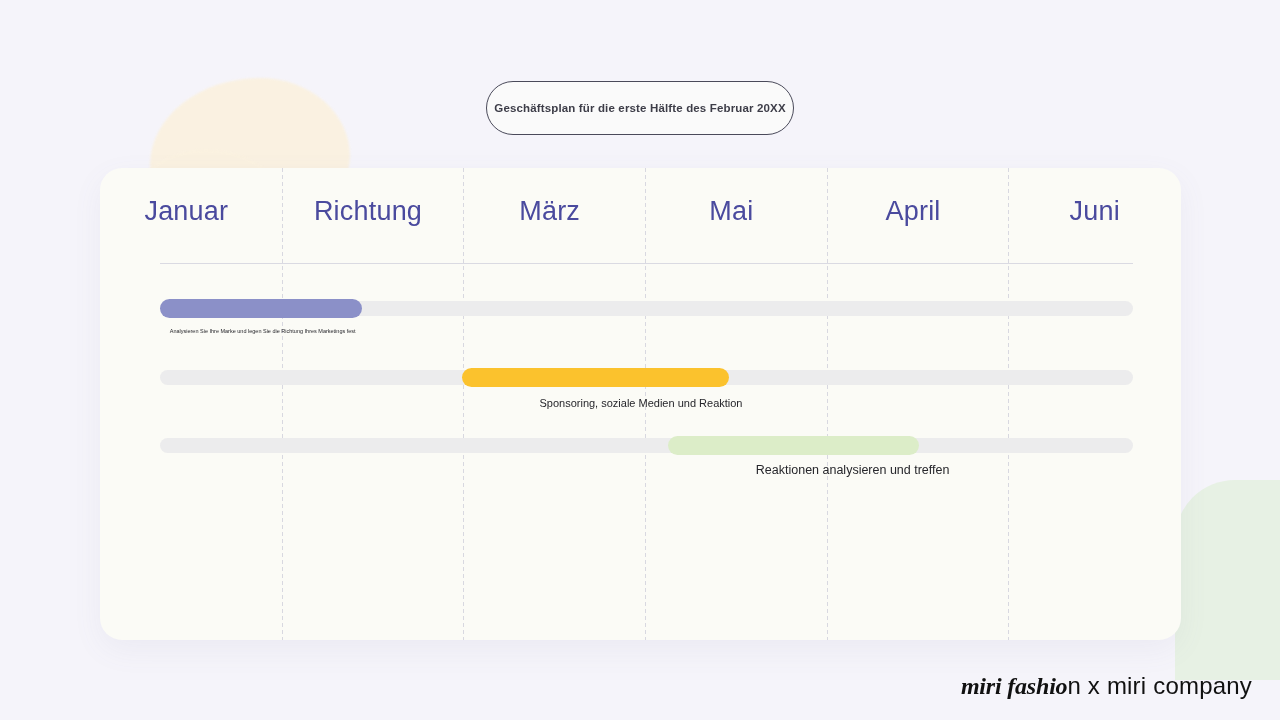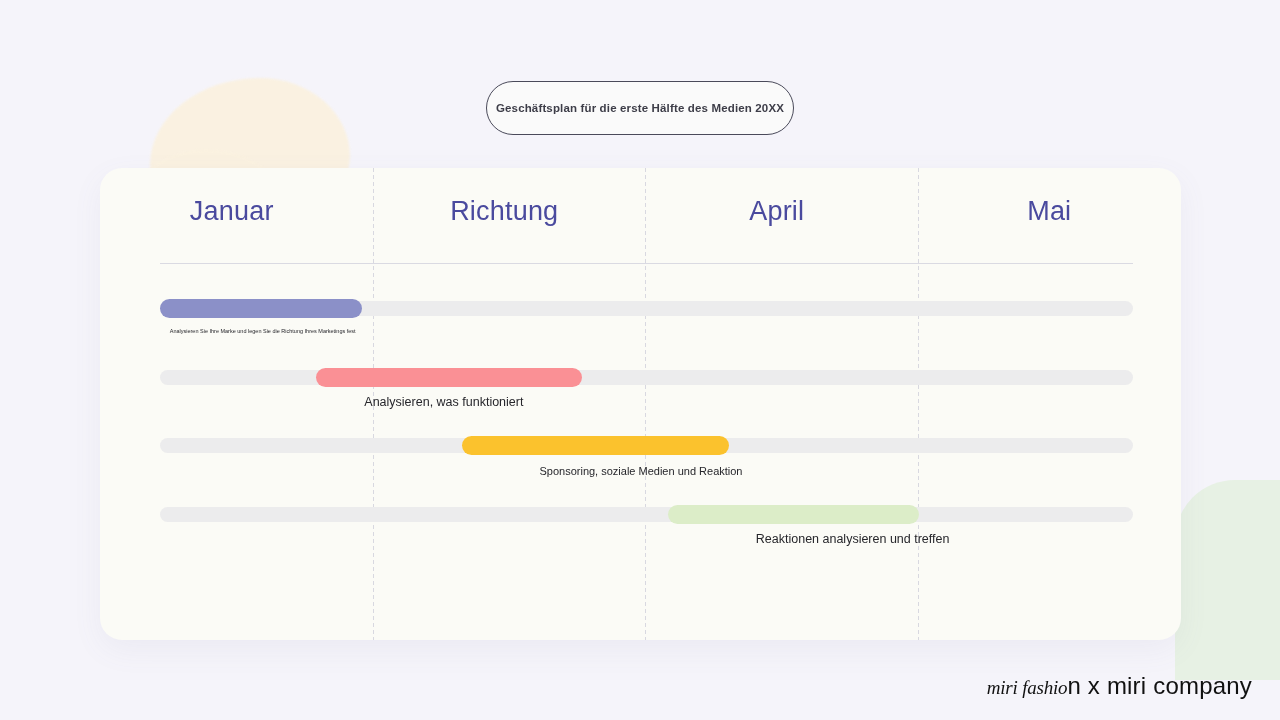--- a/index.html
+++ b/index.html
@@ -95,68 +95,69 @@
   }
 
   
   .footer {
     position:absolute; right:28px; top:672px;
     display:flex; align-items:baseline;
     font-size:20px; color:#111;
   }
   .brand-a {
     font-family:"Liberation Serif", serif;
-    font-weight:normal; font-style:italic;
-    font-size:19px; letter-spacing:-.2px;
+    font-weight:bold; font-style:italic;
+    font-size:24px; letter-spacing:-.2px;
   }
   .brand-b {
     font-family:"Liberation Sans", sans-serif;
     font-weight:400; font-size:24px; letter-spacing:.2px;
   }
 </style>
 </head>
 <body>
 
 <div id="stage">
 
   <div class="blob blob-cream-a"></div>
   <div class="blob blob-cream-b"></div>
   <div class="blob blob-cream-c"></div>
   <div class="blob blob-green"></div>
 
   <div class="title-pill">
-    <span class="title-text">Geschäftsplan für die erste Hälfte des Medien 20XX</span>
+    <span class="title-text">Geschäftsplan für die erste Hälfte des Februar 20XX</span>
   </div>
 
   <div class="card">
     <div class="cols" id="month-columns">
         <div class="col">
           <div class="month-name">Januar</div>
         </div>
         <div class="col">
           <div class="month-name">Richtung</div>
         </div>
         <div class="col">
+          <div class="month-name">März</div>
+        </div>
+        <div class="col">
+          <div class="month-name">Mai</div>
+        </div>
+        <div class="col">
           <div class="month-name">April</div>
         </div>
         <div class="col">
-          <div class="month-name">Mai</div>
+          <div class="month-name">Juni</div>
         </div>
       </div>
     <div class="header-rule"></div>
     <div class="rows" id="task-rows">
         <div class="row">
           <div class="track"></div>
           <div class="bar" style="background: rgb(139, 144, 200); left: calc(0% + 60px); width: calc(20.8% - 22.464px);"></div>
           <div class="task-label" style="font-size: 5.5px; top: 40px; left: calc(1% + 58.92px);">Analysieren Sie Ihre Marke und legen Sie die Richtung Ihres Marketings fest</div>
-        </div>
-        <div class="row">
-          <div class="track"></div>
-          <div class="bar" style="background: rgb(250, 144, 149); left: calc(16% + 42.72px); width: calc(27.4% - 29.592px);"></div>
-          <div class="task-label" style="font-size: 12.5px; top: 38px; left: calc(21% + 37.32px);">Analysieren, was funktioniert</div>
         </div>
         <div class="row">
           <div class="track"></div>
           <div class="bar" style="background: rgb(251, 194, 45); left: calc(31% + 26.52px); width: calc(27.5% - 29.7px);"></div>
           <div class="task-label" style="font-size: 11px; top: 40px; left: calc(39% + 17.88px);">Sponsoring, soziale Medien und Reaktion</div>
         </div>
         <div class="row">
           <div class="track"></div>
           <div class="bar" style="background: rgb(220, 237, 200); left: calc(52.2% + 3.624px); width: calc(25.8% - 27.864px);"></div>
           <div class="task-label" style="font-size: 12.5px; top: 38px; left: calc(60% - 4.8px); padding-left: 12px;">Reaktionen analysieren und treffen</div>

